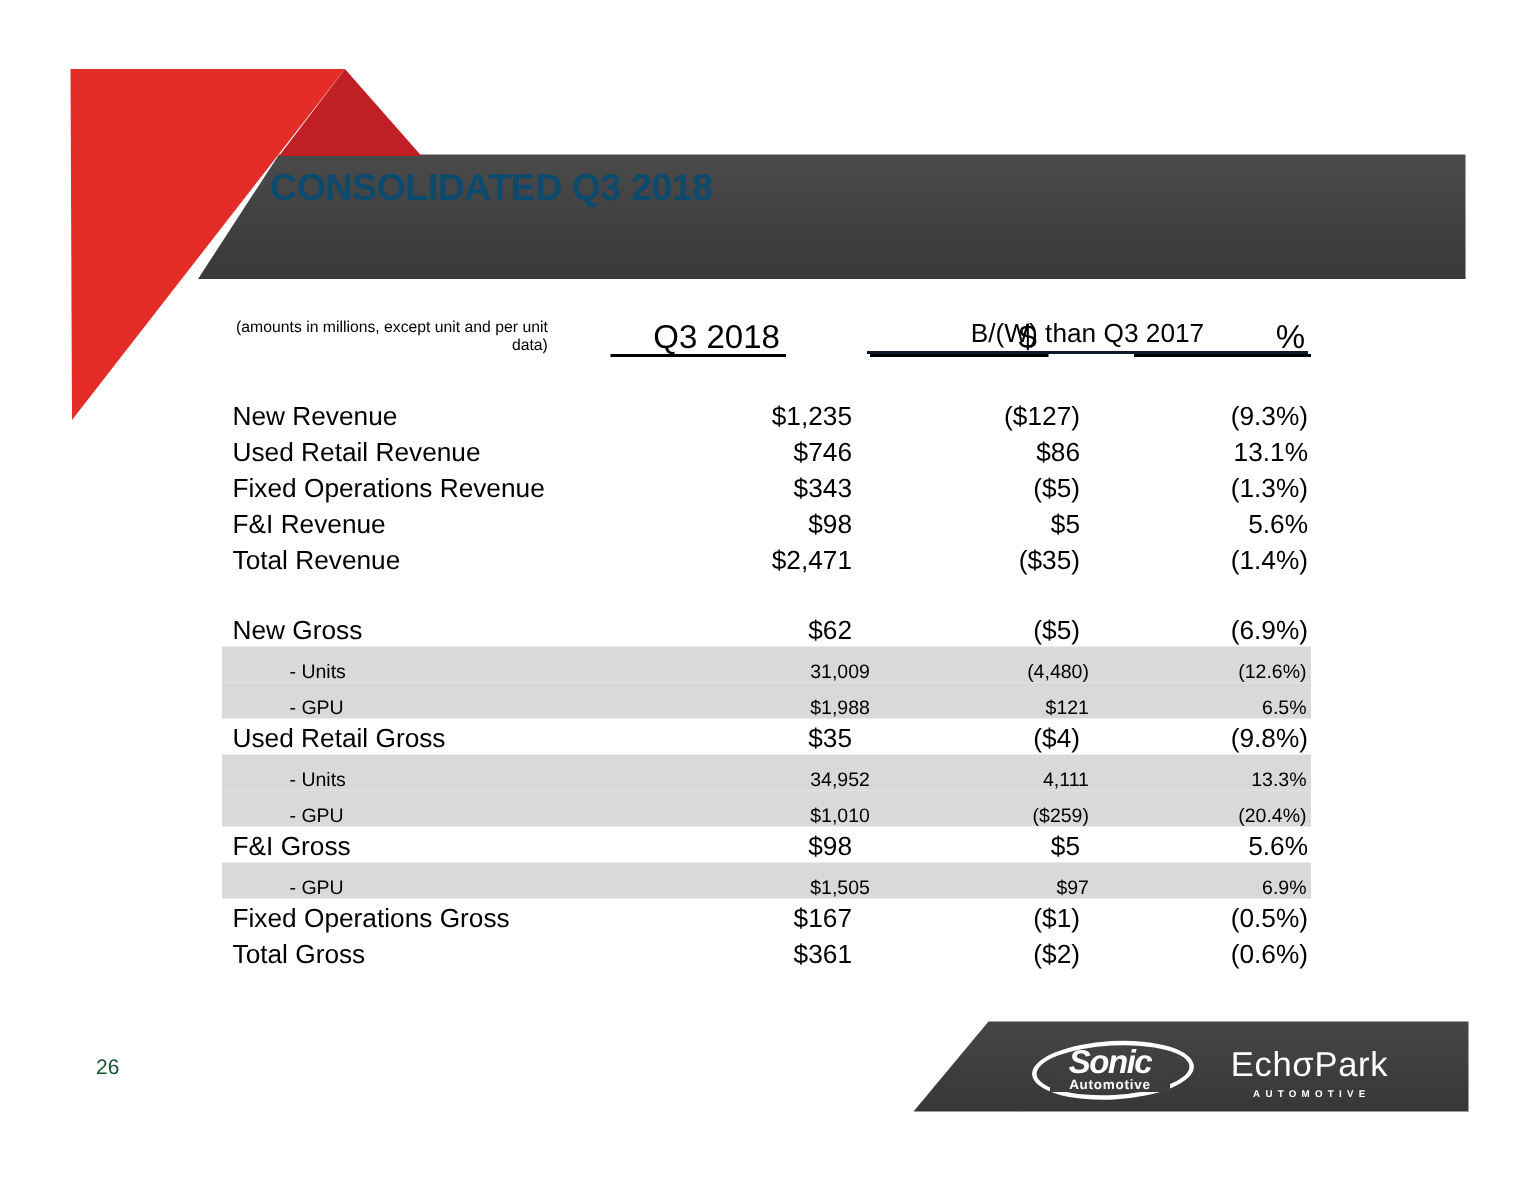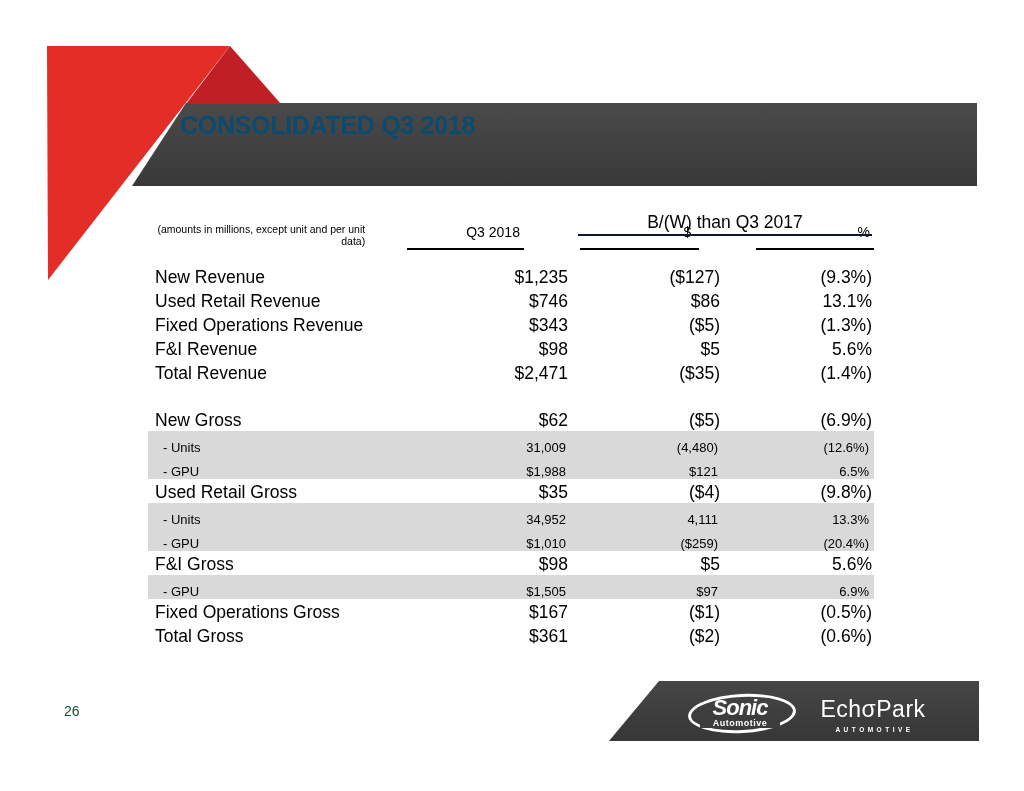--- a/index.html
+++ b/index.html
@@ -16,38 +16,38 @@
     color:#0c4a6e;font-weight:bold;font-size:25px;line-height:31px;letter-spacing:-0.3px;
   }
   .title .line2{padding-left:10px;}
 
   
   .fin-table{position:absolute;left:148px;top:212px;width:726px;}
   .hdr-bw{
     position:absolute;left:430px;top:0;width:294px;height:22px;
     text-align:center;font-size:17.5px;border-bottom:2px solid #0f172a;
   }
-  .hdr-row{display:flex;align-items:center;height:50px;gap:24px;}
+  .hdr-row{display:flex;align-items:flex-start;height:50px;gap:24px;}
   .hdr-row .cell{box-sizing:border-box;}
   .c-label{width:280px;}
   .c-q3{width:140px;text-align:right;}
   .c-gap{width:10px;}
   .c-d{width:142px;text-align:right;}
   .c-p{width:142px;text-align:right;}
   .hdr-note{font-size:10.5px;text-align:right;padding-right:18px;padding-bottom:4px;}
-  .hdr-col{font-size:14px;border-bottom:2px solid #000;height:26px;}
+  .hdr-col{font-size:22px;border-bottom:2px solid #000;height:26px;}
   .hdr-q3{padding-right:4px;}
   .hdr-d{padding-right:8px;}
   .hdr-p{padding-right:4px;}
 
   .body-rows{margin-top:2px;}
   .t-row{display:flex;align-items:flex-end;height:24px;font-size:17.5px;}
   .t-row .c-label{padding-left:7px;box-sizing:border-box;}
   .t-row.sub{font-size:13px;background:var(--row-shade);}
-  .t-row.sub .c-label{padding-left:15px;}
+  .t-row.sub .c-label{padding-left:15px;margin-left:30px;}
   .t-row.sub .c-q3,.t-row.sub .c-d{padding-right:2px;box-sizing:border-box;}
   .t-row.sub .c-p{padding-right:3px;box-sizing:border-box;}
   .t-row.spacer{height:23px;background:transparent;}
 
   
   .page-num{position:absolute;left:64px;top:703px;font-size:14px;color:#14532d;}
 
   .sonic-logo{position:absolute;left:686px;top:692px;width:112px;height:42px;color:#fff;}
   .sonic-oval{
     position:absolute;left:2px;top:2px;width:102px;height:33px;

